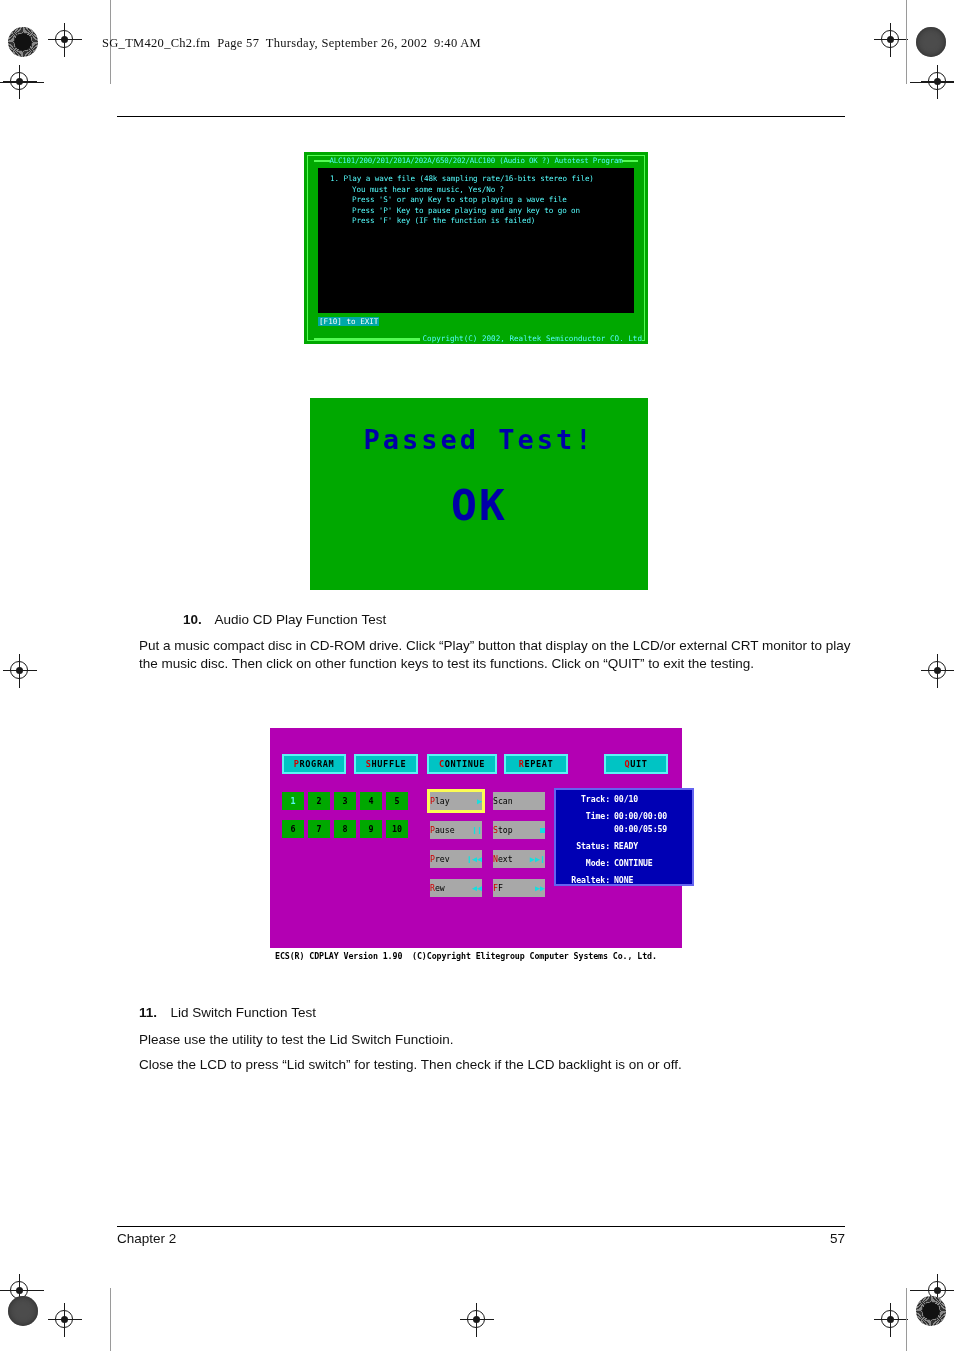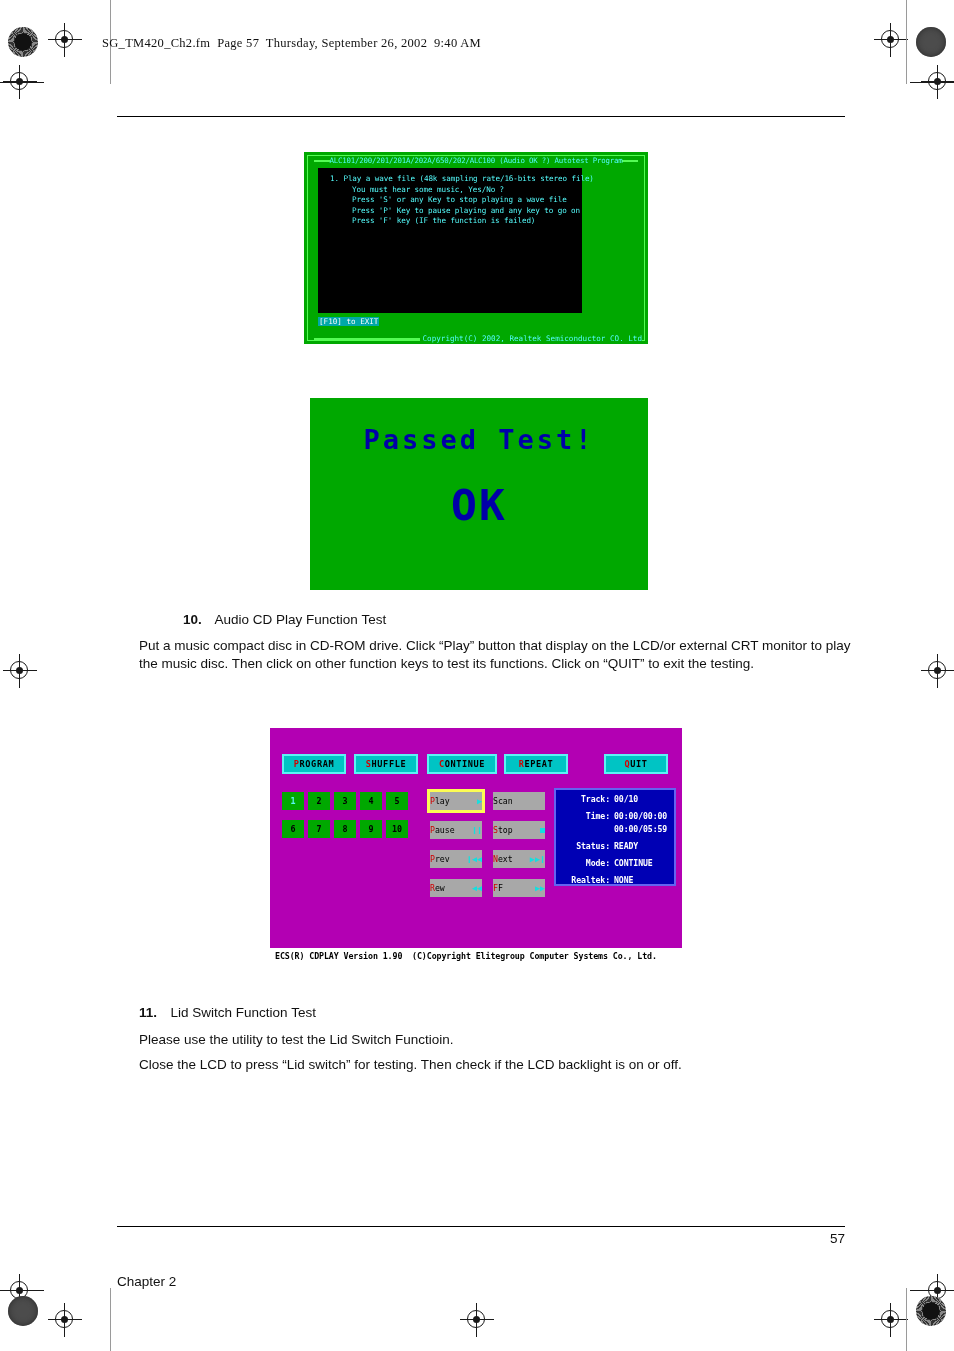--- a/index.html
+++ b/index.html
@@ -103,21 +103,20 @@
     width: 728px;
     height: 1.4px;
     background: #000;
   }
   .footer-left {
     position: absolute;
     left: 117px;
     top: 1231px;
     font-size: 13.5px;
     color: #111;
-    margin-top: 43px;
   }
   .footer-right {
     position: absolute;
     left: 820px;
     top: 1231px;
     width: 25px;
     text-align: right;
     font-size: 13.5px;
     color: #111;
   }
@@ -157,21 +156,21 @@
     top: 8px;
     height: 1.5px;
     background: #54fc54;
     z-index: 2;
   }
   .dos-title-dash-l { left: 10px; width: 16px; }
   .dos-title-dash-r { right: 10px; width: 16px; }
   .dos-body {
     position: absolute;
     left: 14px; top: 16px;
-    width: 264px;
+    width: 316px;
     height: 145px;
     background: #000000;
     padding: 6px 0 0 0;
     box-sizing: border-box;
   }
   .dos-line {
     color: #54fcfc;
     font-size: 7.6px;
     line-height: 10.5px;
     white-space: pre;
@@ -337,21 +336,21 @@
   .ctrl-btn .glyph { color: #14e0e0; font-size: 8.4px; line-height: 1; }
   .ctrl-btn.focus {
     outline: 3px solid #fcfc54;
     outline-offset: 0px;
   }
 
   .status-panel {
     position: absolute;
     left: 284px;
     top: 60px;
-    width: 122px;
+    width: 140px;
     height: 98px;
     background: #0000b4;
     border: 2px solid #6464f0;
     box-sizing: border-box;
     padding: 3px 5px 0 2px;
   }
   .status-row {
     display: flex;
     font-size: 8.2px;
     font-weight: bold;

